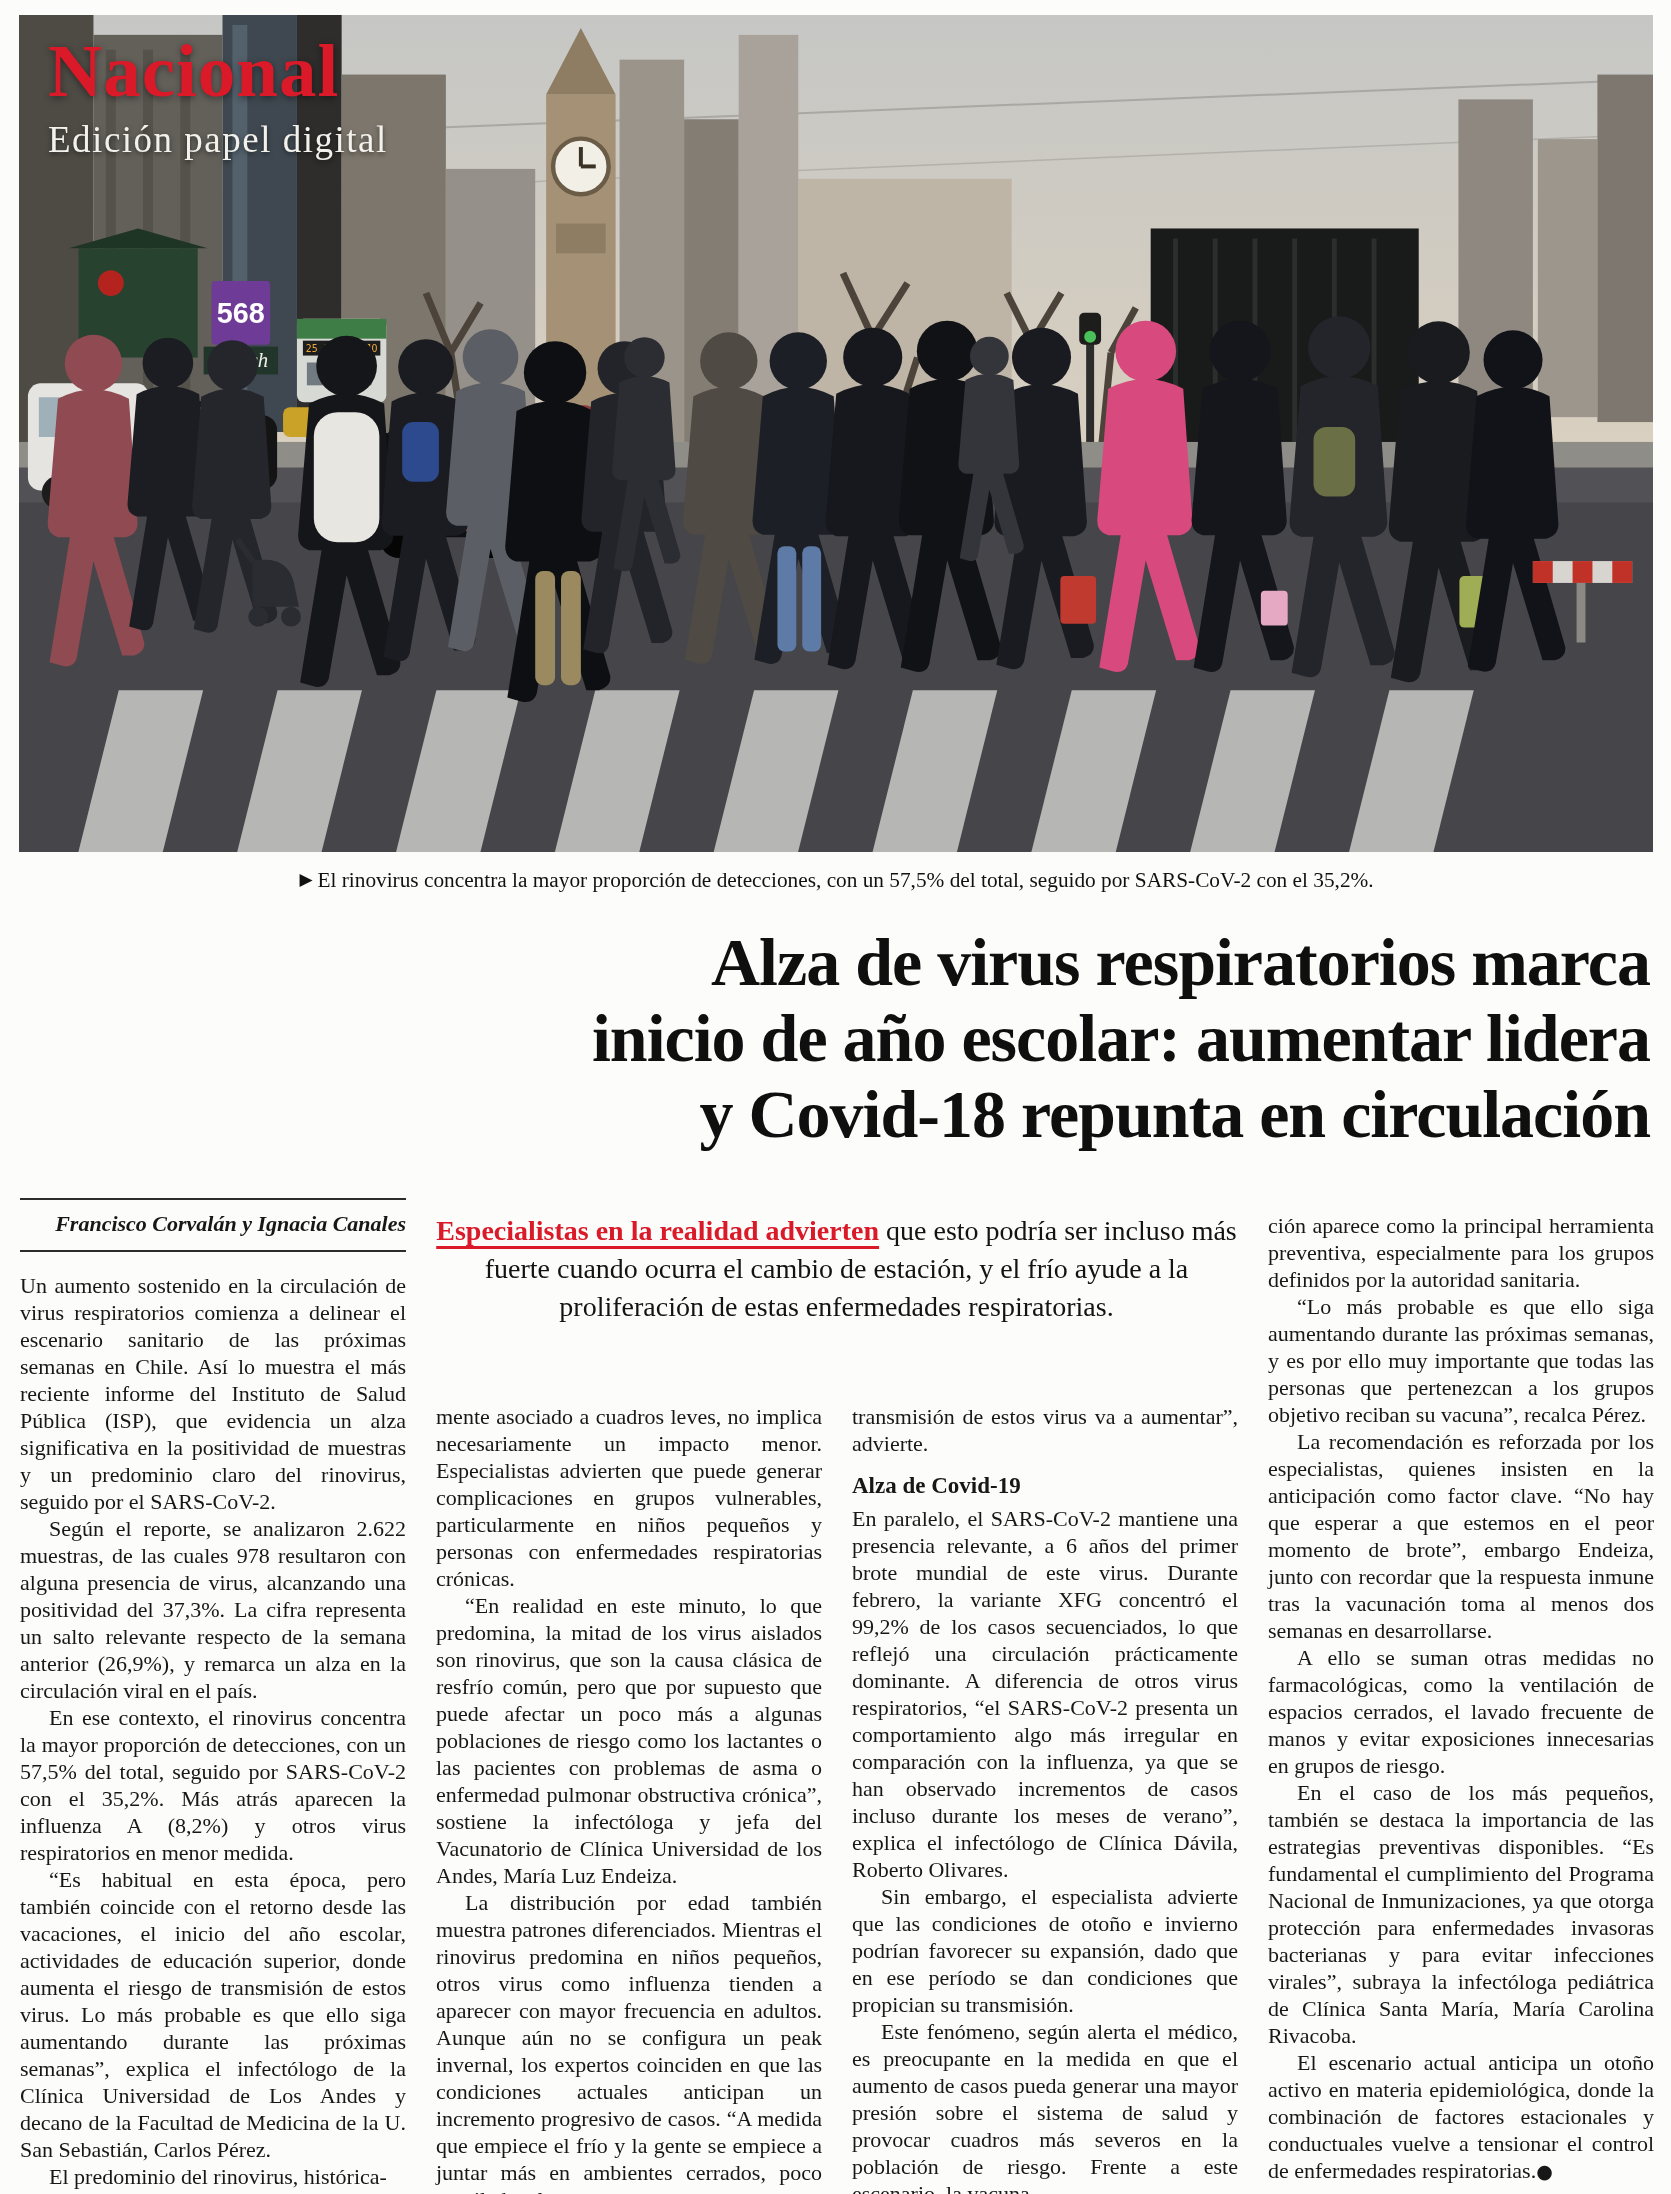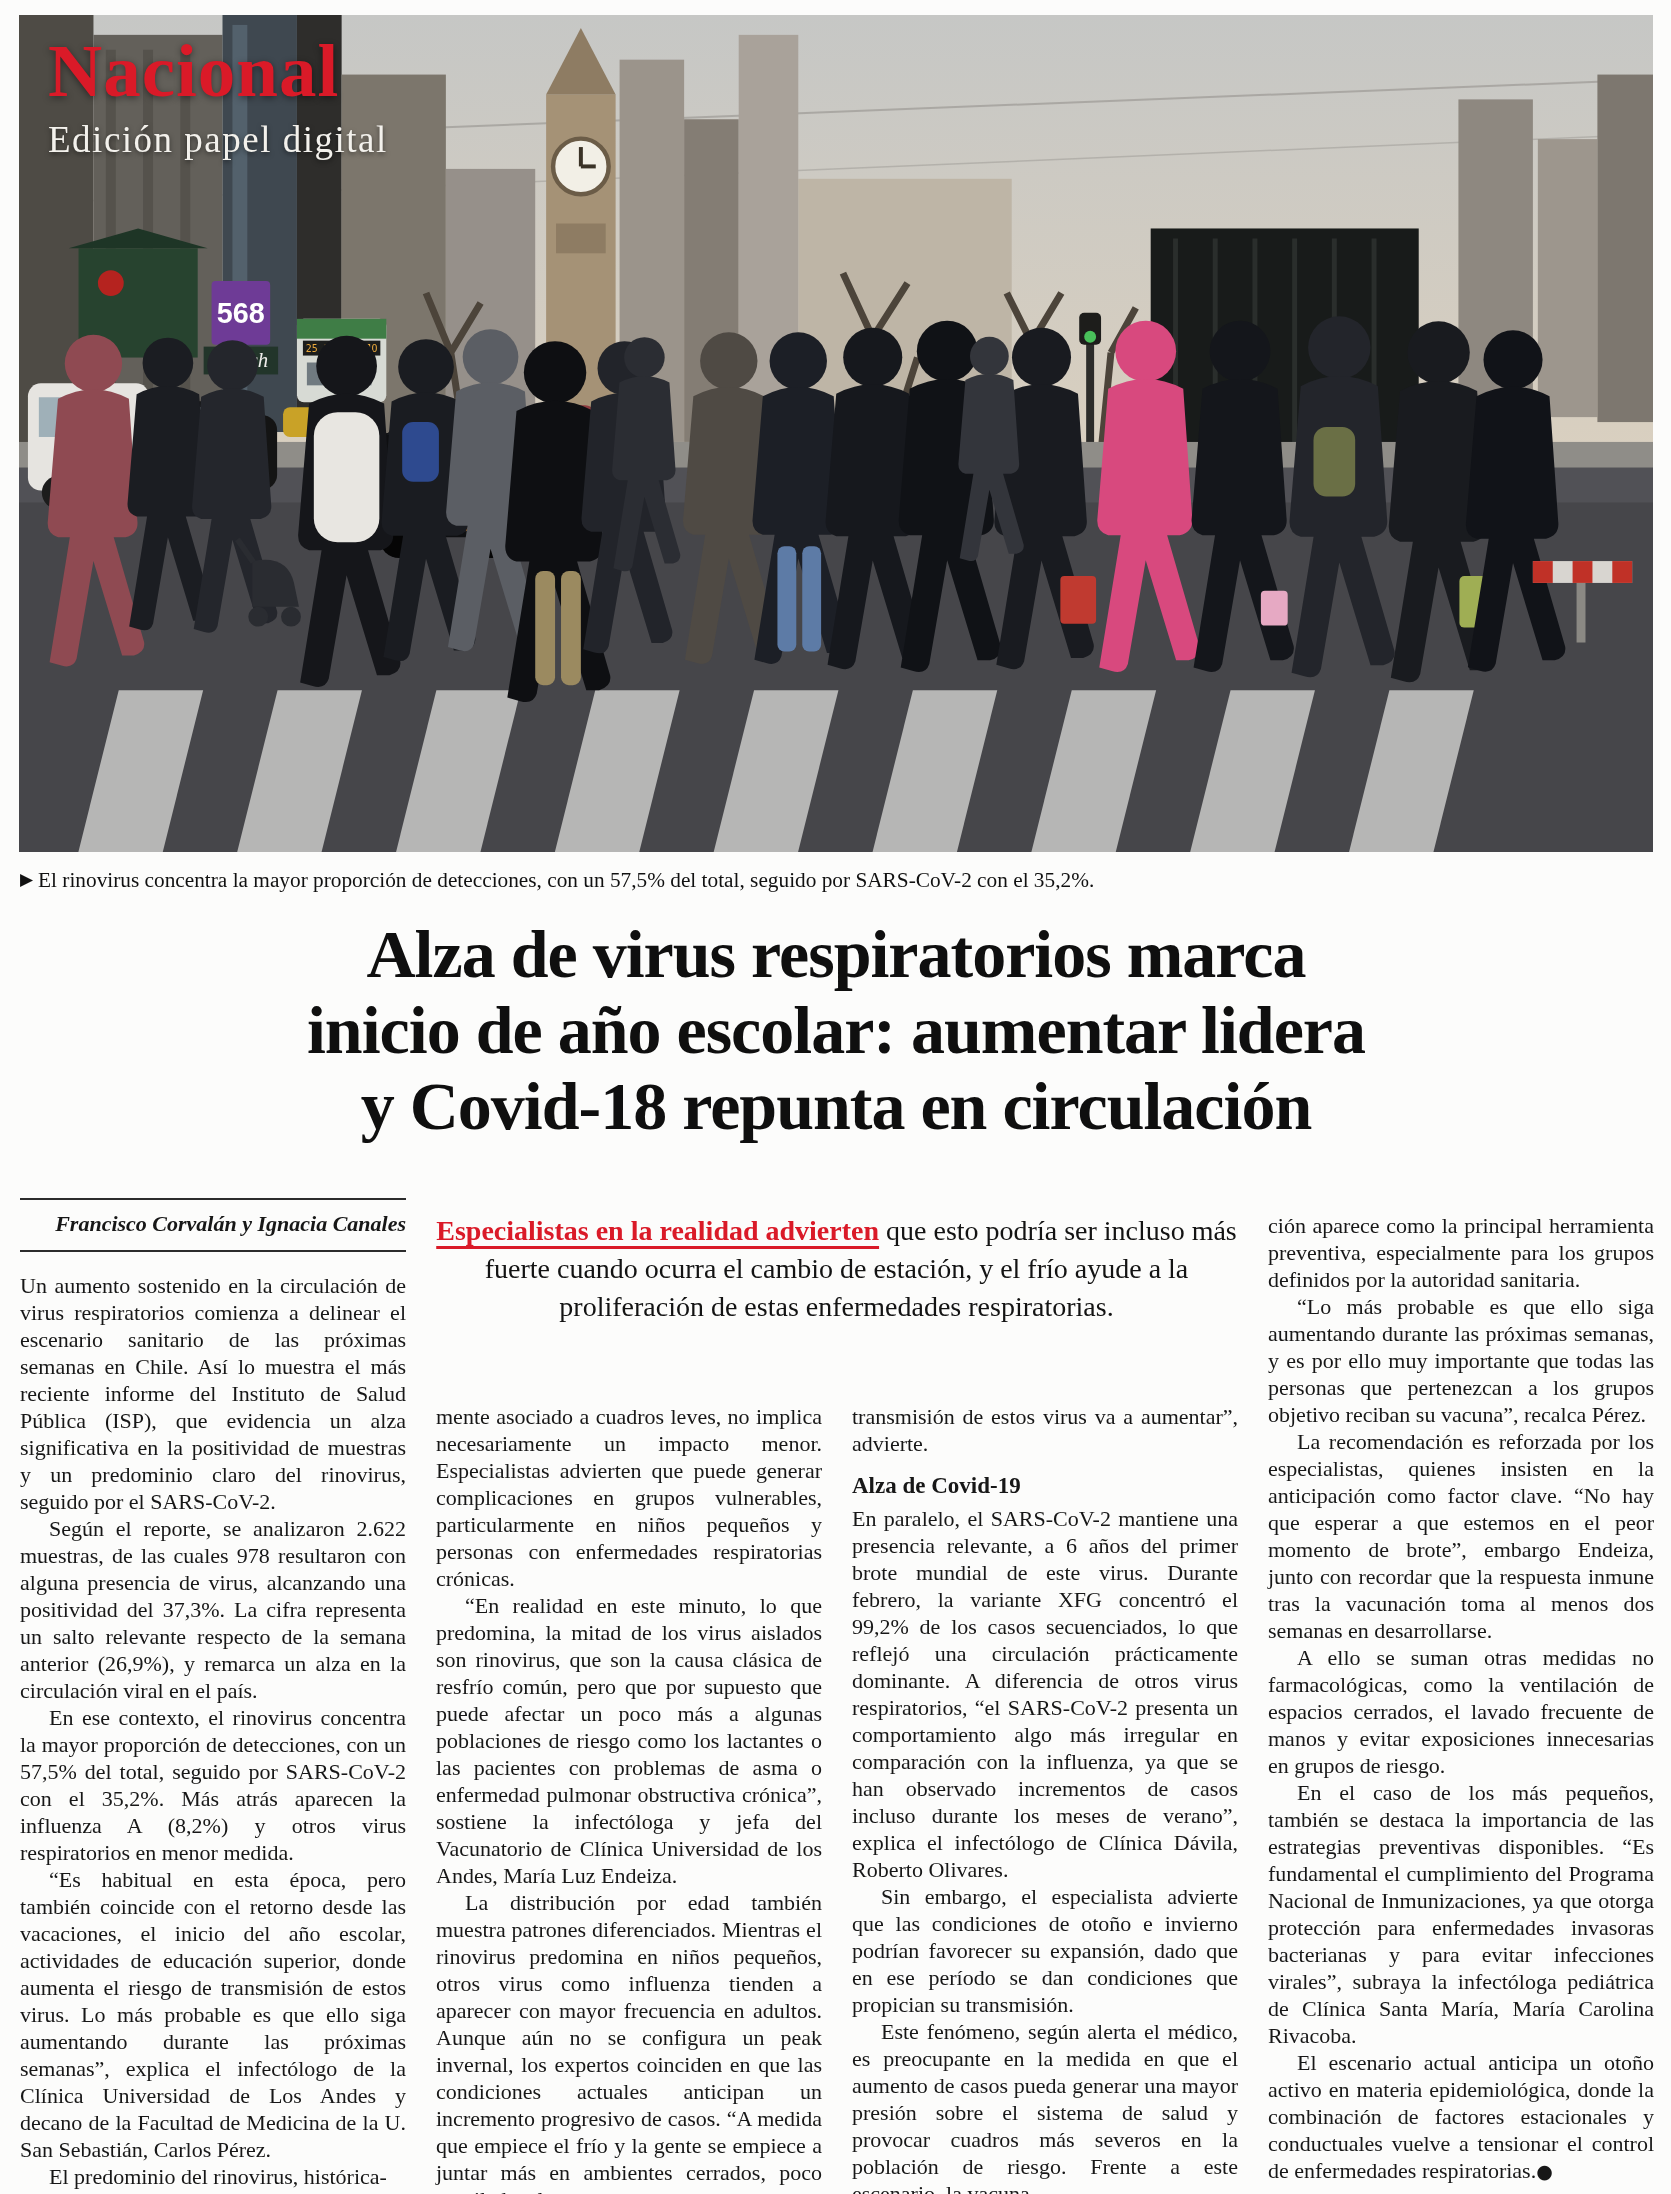--- a/index.html
+++ b/index.html
@@ -12,27 +12,27 @@
          overflow:hidden;background:#9a9a98;}
   .photo svg{display:block;width:100%;height:100%;}
   .masthead{position:absolute;left:29px;top:18px;line-height:1;}
   .masthead-title{font-size:75px;font-weight:bold;color:var(--accent,#da1a28);
                   letter-spacing:1px;text-shadow:0 2px 7px rgba(0,0,0,.45);}
   .masthead-sub{margin-top:13px;font-size:37px;color:#f3f1ec;letter-spacing:1.5px;
                 text-shadow:0 1.5px 5px rgba(0,0,0,.5);}
 
   
   .caption{position:absolute;left:20px;top:866px;width:1633px;margin:0;
-           font-size:21.3px;line-height:28px;color:#111;}
+           font-size:21.3px;line-height:28px;color:#111;text-align:center;}
   .caption-marker{display:inline-block;margin-right:5px;font-size:17px;
                   transform:translateY(-2px);font-family:"DejaVu Sans",sans-serif;}
 
   
-  .headline{position:absolute;left:30px;top:916px;width:1612px;margin:0;
-            text-align:center;font-size:68px;line-height:76px;font-weight:bold;
+  .headline{position:absolute;left:30px;top:916px;width:1612px;margin:8px;
+            text-align:right;font-size:68px;line-height:76px;font-weight:bold;
             letter-spacing:-1px;color:#0f0f0f;}
 
   
   .lead{position:absolute;left:436px;top:1212px;width:801px;text-align:center;
         font-size:28px;line-height:38px;color:#131313;}
   .lead-highlight{color:var(--accent,#da1a28);font-weight:bold;
                   text-decoration:underline;text-decoration-thickness:2.5px;
                   text-underline-offset:6px;}
 
   

